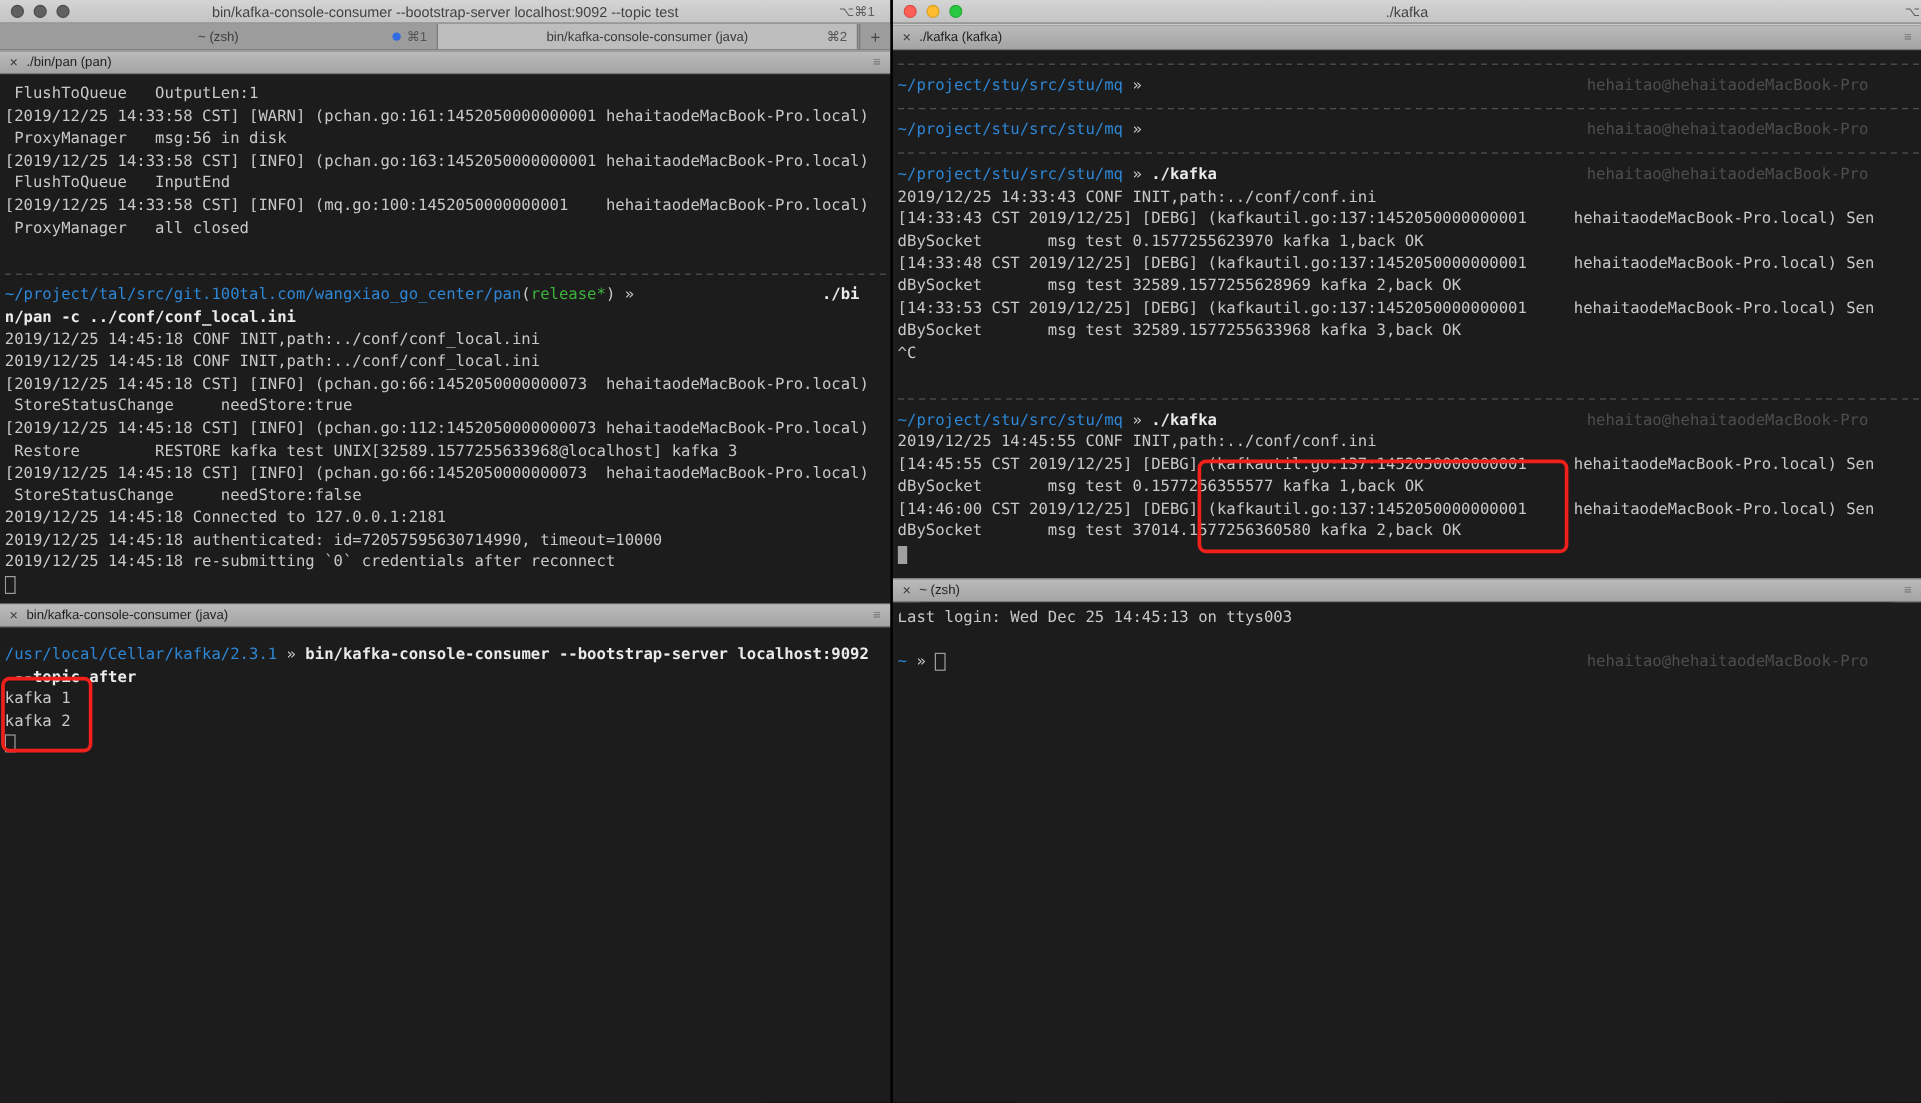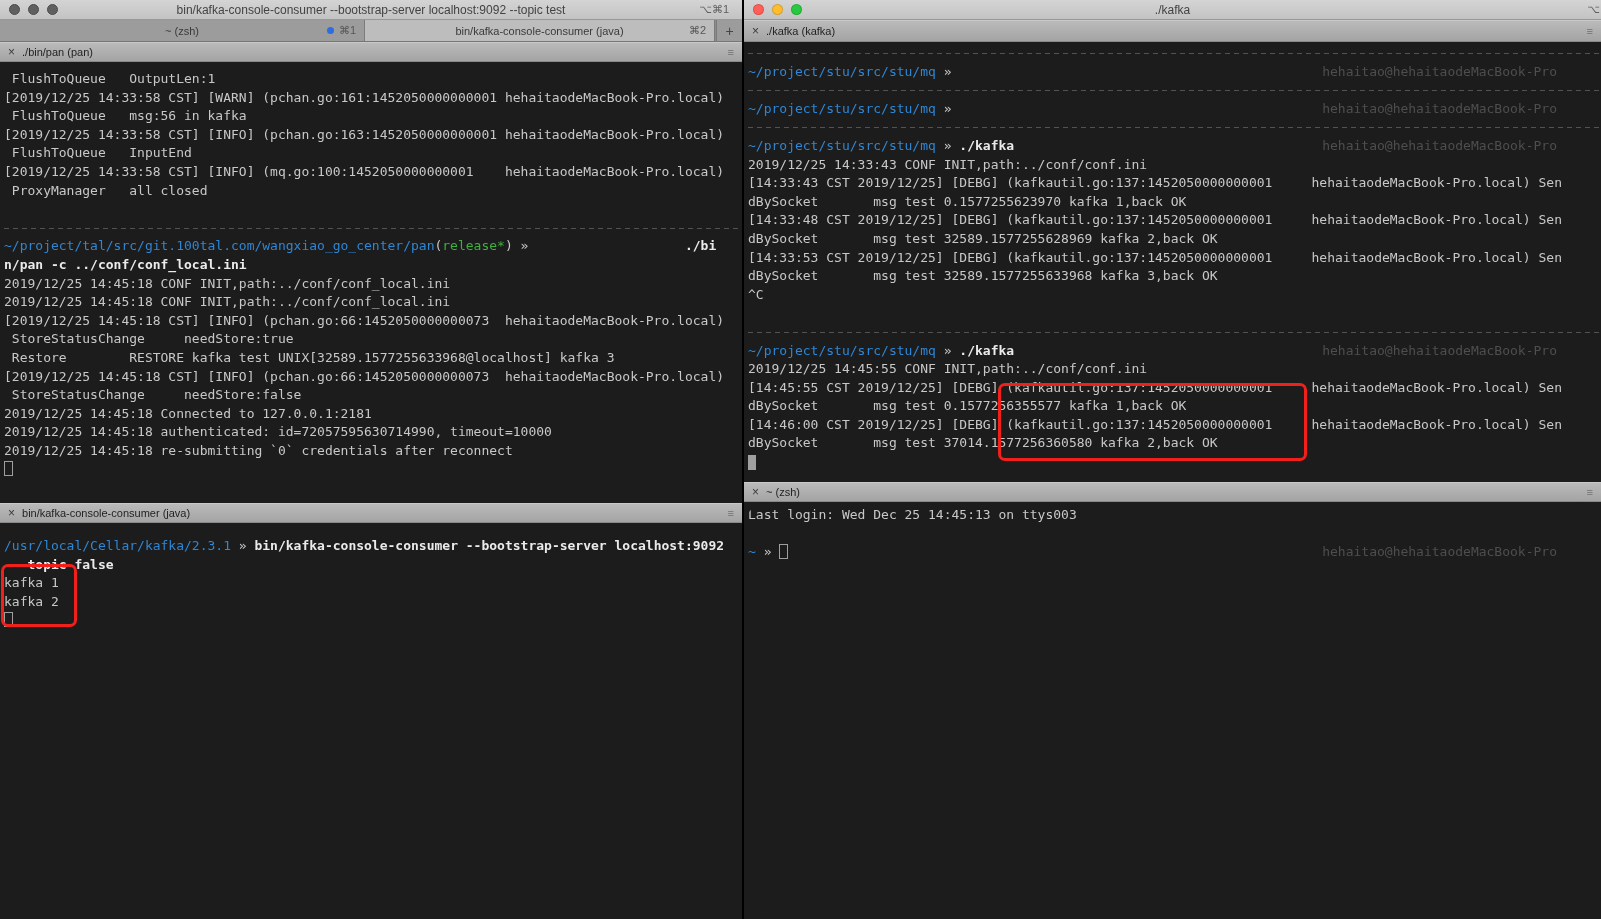--- a/index.html
+++ b/index.html
@@ -94,52 +94,53 @@
 
   <div class="pane">
     <div class="pane-header">
       <span class="pane-close">×</span>
       <span class="pane-title">./bin/pan (pan)</span>
       <span class="pane-menu">≡</span>
     </div>
     <div class="terminal t-lp1">
         <div class="tline"><span class="lseg"><span> FlushToQueue   OutputLen:1</span></span></div>
         <div class="tline"><span class="lseg"><span>[2019/12/25 14:33:58 CST] [WARN] (pchan.go:161:1452050000000001 hehaitaodeMacBook-Pro.local)</span></span></div>
-        <div class="tline"><span class="lseg"><span> FlushToQueue   msg:56 in kafka</span></span></div>
+        <div class="tline"><span class="lseg"><span> ProxyManager   msg:56 in disk</span></span></div>
         <div class="tline"><span class="lseg"><span>[2019/12/25 14:33:58 CST] [INFO] (pchan.go:163:1452050000000001 hehaitaodeMacBook-Pro.local)</span></span></div>
         <div class="tline"><span class="lseg"><span> FlushToQueue   InputEnd</span></span></div>
         <div class="tline"><span class="lseg"><span>[2019/12/25 14:33:58 CST] [INFO] (mq.go:100:1452050000000001    hehaitaodeMacBook-Pro.local)</span></span></div>
         <div class="tline"><span class="lseg"><span> ProxyManager   all closed</span></span></div>
         <div class="tline"><span class="lseg"></span></div>
         <div class="tline dashed"></div>
         <div class="tline"><span class="lseg"><span class="blue">~/project/tal/src/git.100tal.com/wangxiao_go_center/pan</span><span>(</span><span class="green">release*</span><span>) » </span><span class="b">                   ./bi</span></span></div>
         <div class="tline"><span class="lseg"><span class="b">n/pan -c ../conf/conf_local.ini</span></span></div>
         <div class="tline"><span class="lseg"><span>2019/12/25 14:45:18 CONF INIT,path:../conf/conf_local.ini</span></span></div>
         <div class="tline"><span class="lseg"><span>2019/12/25 14:45:18 CONF INIT,path:../conf/conf_local.ini</span></span></div>
         <div class="tline"><span class="lseg"><span>[2019/12/25 14:45:18 CST] [INFO] (pchan.go:66:1452050000000073  hehaitaodeMacBook-Pro.local)</span></span></div>
         <div class="tline"><span class="lseg"><span> StoreStatusChange     needStore:true</span></span></div>
+        <div class="tline"><span class="lseg"><span>[2019/12/25 14:45:18 CST] [INFO] (pchan.go:112:1452050000000073 hehaitaodeMacBook-Pro.local)</span></span></div>
         <div class="tline"><span class="lseg"><span> Restore        RESTORE kafka test UNIX[32589.1577255633968@localhost] kafka 3</span></span></div>
         <div class="tline"><span class="lseg"><span>[2019/12/25 14:45:18 CST] [INFO] (pchan.go:66:1452050000000073  hehaitaodeMacBook-Pro.local)</span></span></div>
         <div class="tline"><span class="lseg"><span> StoreStatusChange     needStore:false</span></span></div>
         <div class="tline"><span class="lseg"><span>2019/12/25 14:45:18 Connected to 127.0.0.1:2181</span></span></div>
         <div class="tline"><span class="lseg"><span>2019/12/25 14:45:18 authenticated: id=72057595630714990, timeout=10000</span></span></div>
         <div class="tline"><span class="lseg"><span>2019/12/25 14:45:18 re-submitting `0` credentials after reconnect</span></span></div>
         <div class="tline"><span class="lseg"><span class="cursor hollow">&nbsp;</span></span></div>
       </div>
   </div>
 
   <div class="pane pane-grow">
     <div class="pane-header">
       <span class="pane-close">×</span>
       <span class="pane-title">bin/kafka-console-consumer (java)</span>
       <span class="pane-menu">≡</span>
     </div>
     <div class="terminal t-lp2">
         <div class="tline"><span class="lseg"><span class="blue">/usr/local/Cellar/kafka/2.3.1</span><span> » </span><span class="b">bin/kafka-console-consumer --bootstrap-server localhost:9092</span></span></div>
-        <div class="tline"><span class="lseg"><span class="b"> --topic false</span></span></div>
+        <div class="tline"><span class="lseg"><span class="b"> --topic after</span></span></div>
         <div class="tline"><span class="lseg"><span>kafka 1</span></span></div>
         <div class="tline"><span class="lseg"><span>kafka 2</span></span></div>
         <div class="tline"><span class="lseg"><span class="cursor hollow">&nbsp;</span></span></div>
       </div>
   </div>
 
   <div class="annotation" style="left:1px; top:564px; width:76px; height:63px;"></div>
 </div>
 
 <div class="window" id="right-window">

